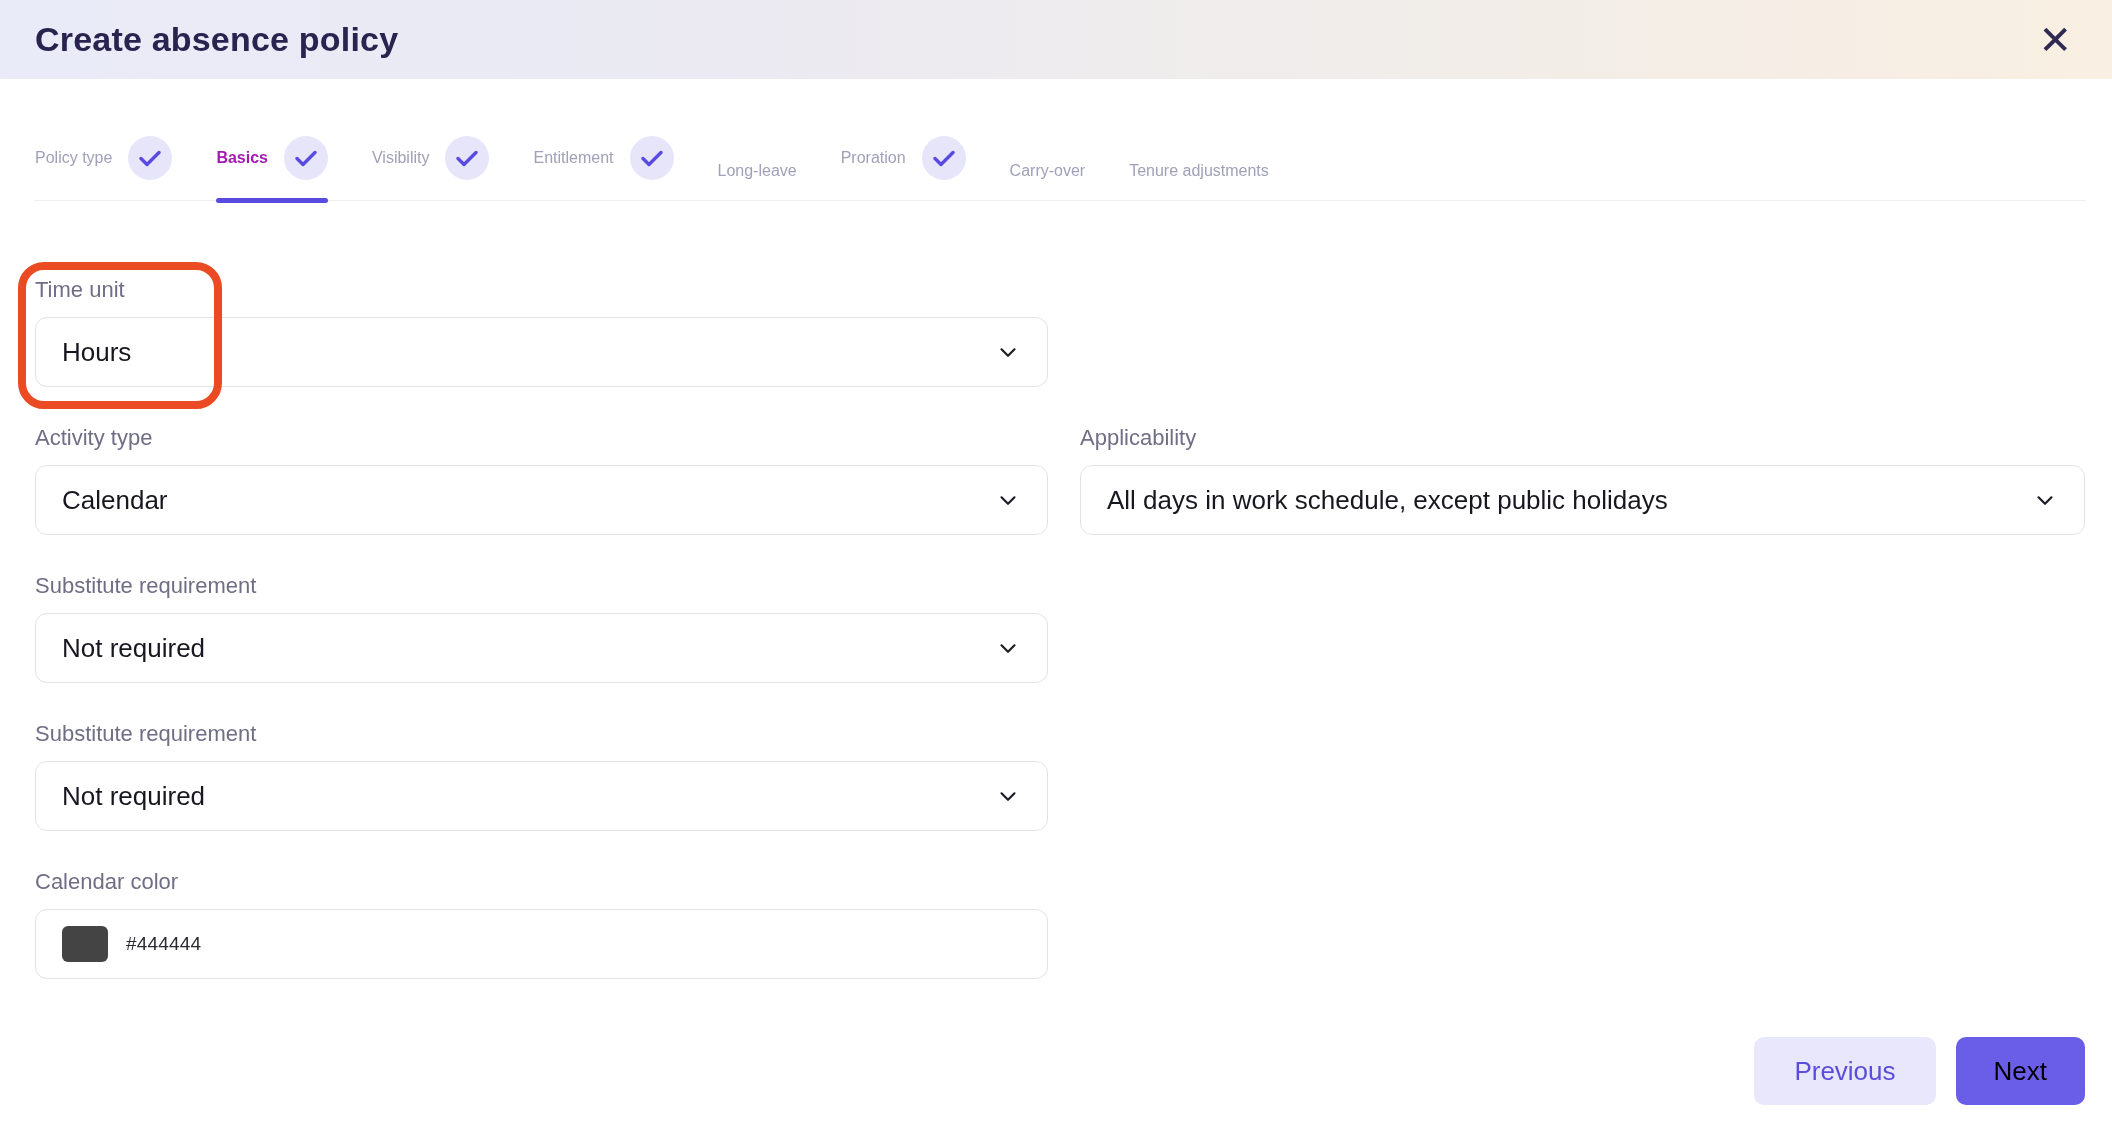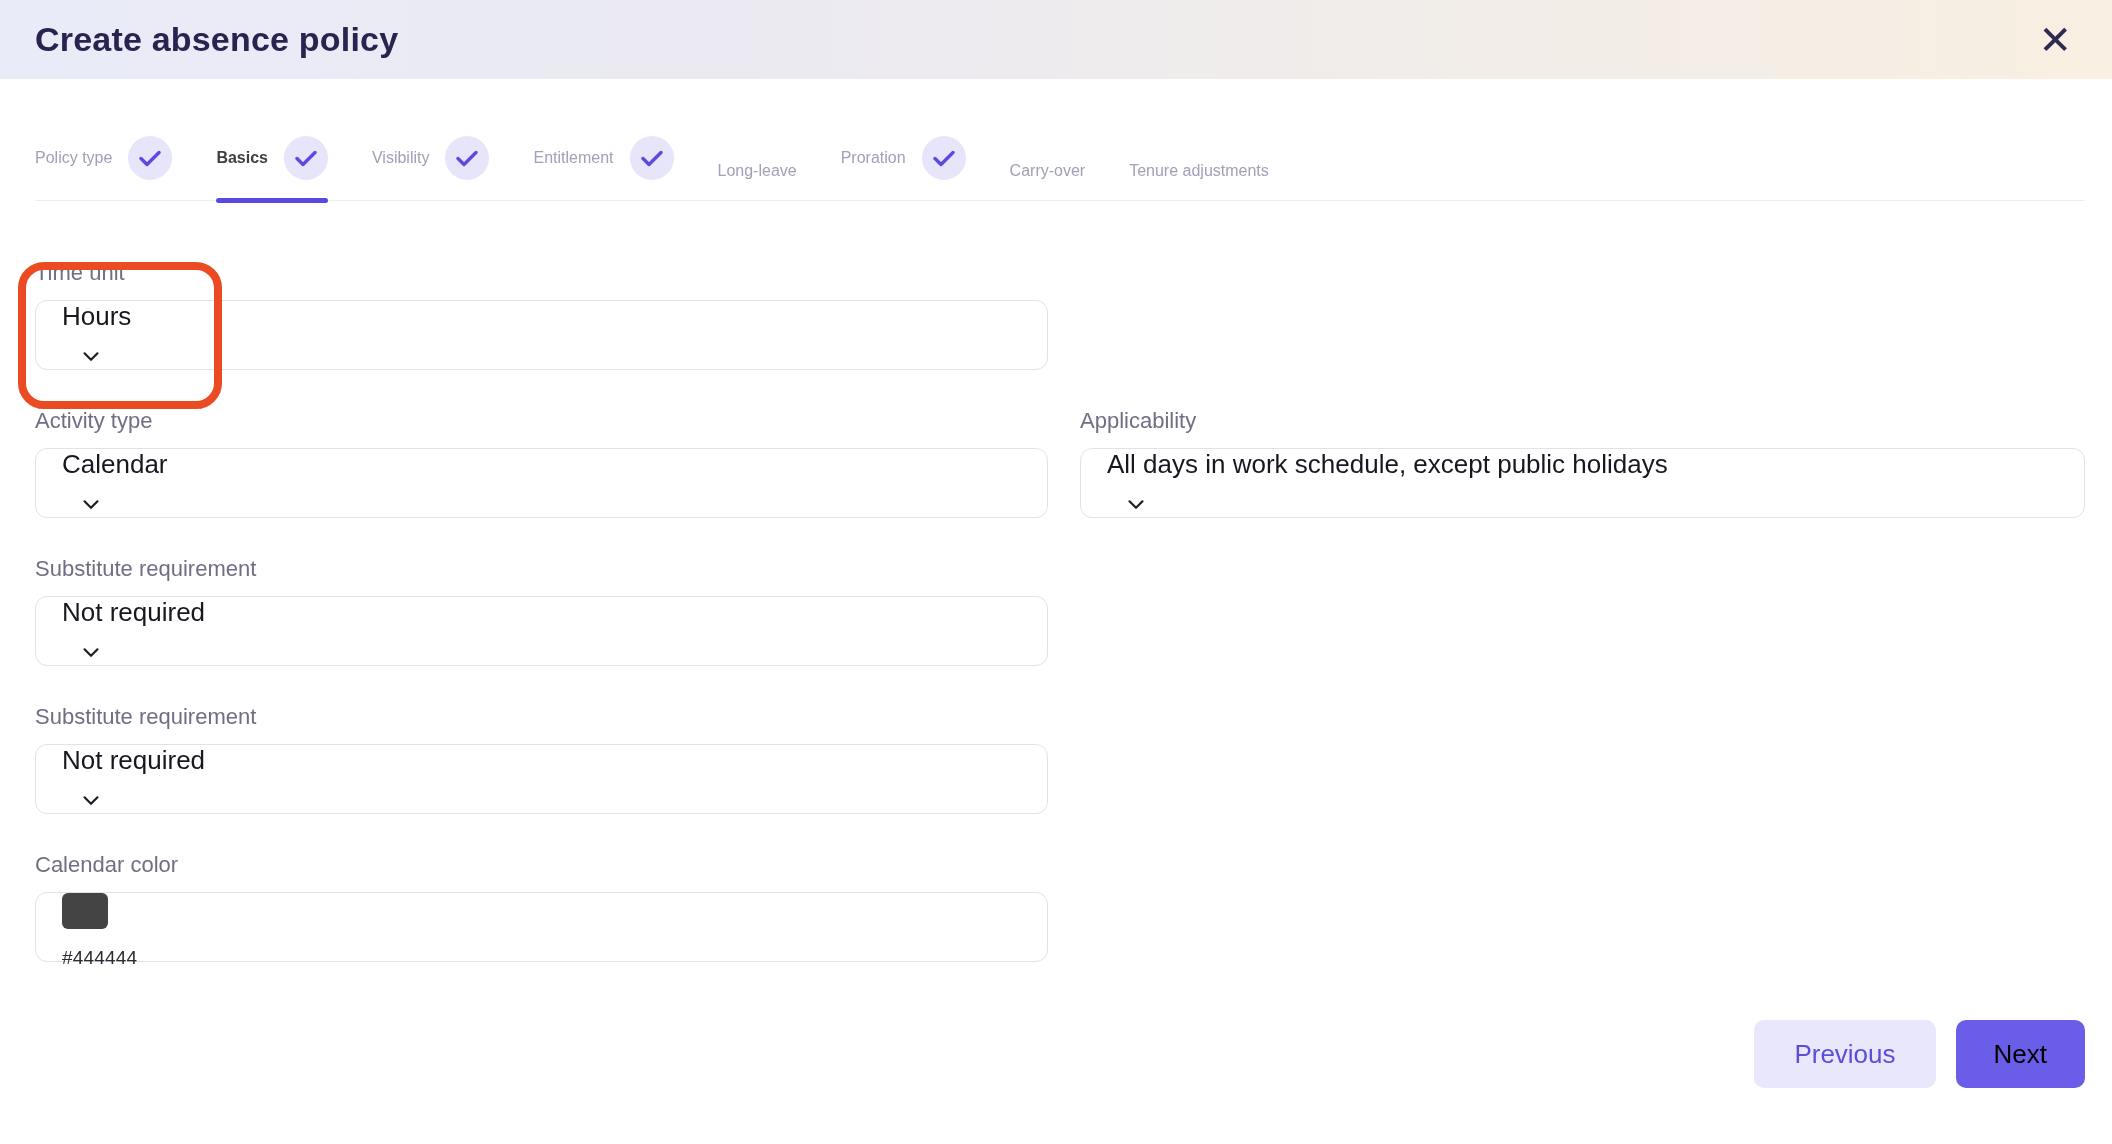--- a/index.html
+++ b/index.html
@@ -54,66 +54,65 @@
     display:flex;
     align-items:center;
     gap:16px;
     padding-bottom:20px;
     font-size:16px;
     color:#a0a0b8;
     cursor:pointer;
     position:relative;
     white-space:nowrap;
   }
-  .tab.active { color:#404040; font-weight:700; }
+  .tab.active { color:#a21caf; font-weight:700; }
   .tab.active::after {
     content:"";
     position:absolute;
     left:0; right:0; bottom:-3px;
     height:5px;
     background:#5a4be0;
     border-radius:3px;
   }
   .check-badge {
     width:44px; height:44px;
     border-radius:50%;
     background:#e7e5fa;
     display:flex;
     align-items:center;
     justify-content:center;
     flex:0 0 auto;
   }
 
   
   .form {
-    margin-top:59px;
+    margin-top:76px;
     display:grid;
     grid-template-columns:1013px 1fr;
     column-gap:32px;
     row-gap:38px;
   }
   .field-label {
     display:block;
     font-size:22px;
     color:#6f6e85;
     margin-bottom:14px;
   }
   .field {
     height:70px;
     background:#ffffff;
     border:1px solid #e2e1ea;
     border-radius:12px;
     display:flex;
-    align-items:flex-start;
+    align-items:center;
     justify-content:space-between;
-    padding:0 26px;
+    padding:8px 26px;
     font-size:26px;
     color:#17171f;
     cursor:pointer;
-    flex-direction:column;
   }
   .field-value { white-space:nowrap; overflow:hidden; text-overflow:ellipsis; }
   .chevron { flex:0 0 auto; margin-left:16px; display:flex; }
 
   .color-field { justify-content:flex-start; gap:18px; cursor:pointer; }
   .swatch {
     width:46px; height:36px;
     border-radius:6px;
     background:#444444;
     flex:0 0 auto;

